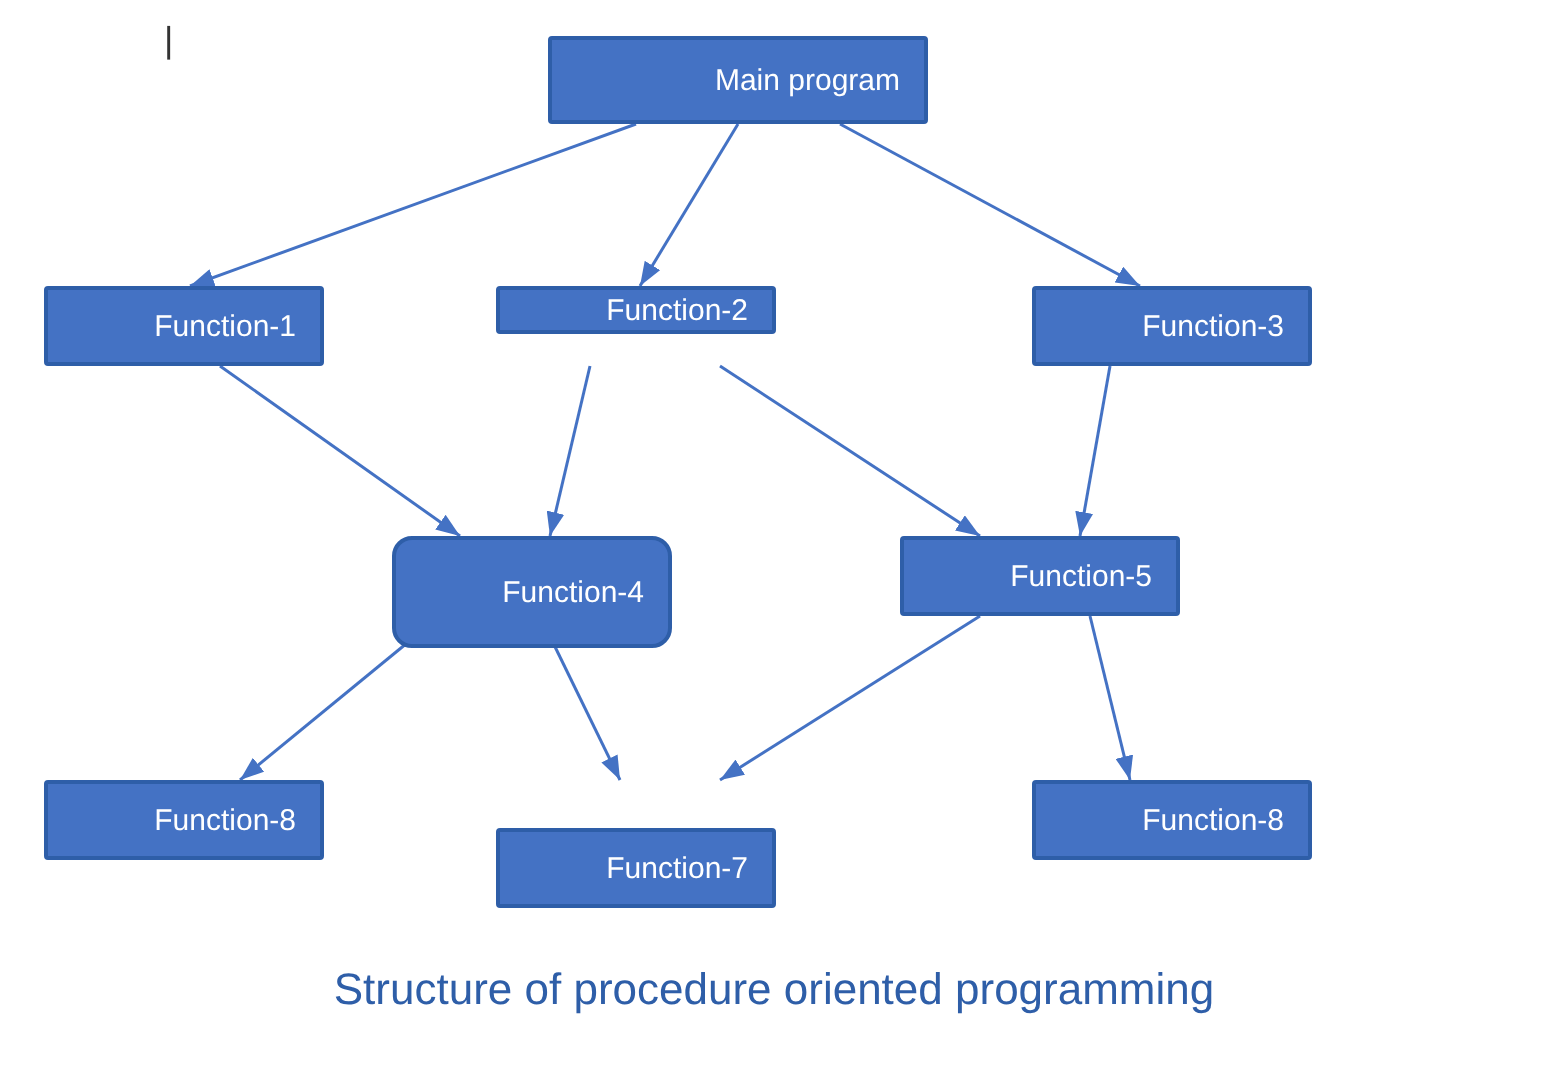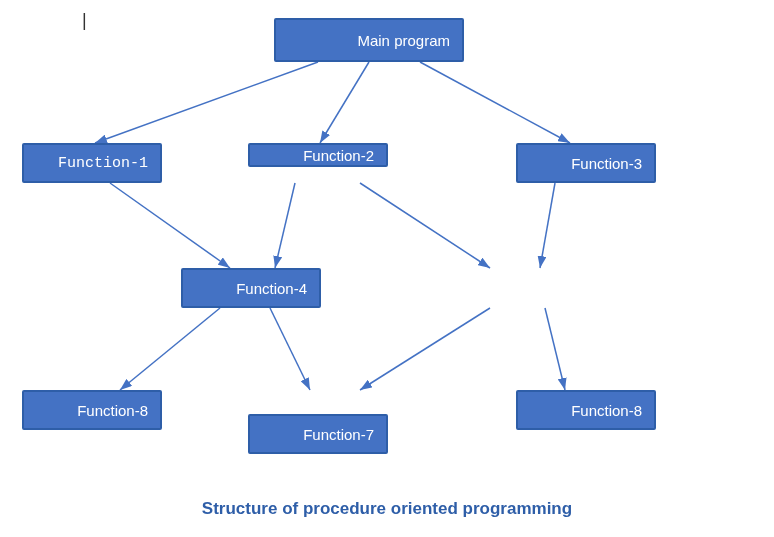--- a/index.html
+++ b/index.html
@@ -32,26 +32,26 @@
       text-align: center;
       border: 2px solid #2E5EA8;
       border-radius: 2px;
       display: flex;
       align-items: center;
       justify-content: flex-end;
       padding: 6px 12px;
     }
     #caption {
       position: absolute;
-      bottom: 18px;
+      bottom: 29px;
       left: 50%;
       transform: translateX(-50%);
       color: #2E5EA8;
-      font-size: 17px;
-      font-weight: bold;
+      font-size: 22px;
+      font-weight: normal;
       white-space: nowrap;
     }
     #cursor {
       position: absolute;
       top: 10px;
       left: 82px;
       font-size: 18px;
       color: #333;
       font-weight: 100;
     }
@@ -88,31 +88,34 @@
     <line x1="270" y1="308" x2="310" y2="390" stroke="#4472C4" stroke-width="1.5" marker-end="url(#arrowhead)"></line>
 
     <line x1="490" y1="308" x2="360" y2="390" stroke="#4472C4" stroke-width="1.5" marker-end="url(#arrowhead)"></line>
 
     <line x1="545" y1="308" x2="565" y2="390" stroke="#4472C4" stroke-width="1.5" marker-end="url(#arrowhead)"></line>
   </svg>
 
   <div class="box" id="box-main" style="left:274px;top:18px;width:190px;height:44px;">
     <span>Main program</span>
   </div>
-  <div class="box" id="box-f1" style="left:22px;top:143px;width:140px;height:40px;font-family:Liberation Mono, monospace;">
+  <div class="box" id="box-f1" style="left:22px;top:143px;width:140px;height:40px;">
     <span>Function-1</span>
   </div>
   <div class="box" id="box-f2" style="left:248px;top:143px;width:140px;height:24px;">
     <span>Function-2</span>
   </div>
   <div class="box" id="box-f3" style="left:516px;top:143px;width:140px;height:40px;">
     <span>Function-3</span>
   </div>
-  <div class="box" id="box-f4" style="left:181px;top:268px;width:140px;height:40px;">
+  <div class="box" id="box-f4" style="left:196px;top:268px;width:140px;height:56px;border-radius:10px;">
     <span>Function-4</span>
+  </div>
+  <div class="box" id="box-f5" style="left:450px;top:268px;width:140px;height:40px;">
+    <span>Function-5</span>
   </div>
   <div class="box" id="box-f6" style="left:22px;top:390px;width:140px;height:40px;">
     <span>Function-8</span>
   </div>
   <div class="box" id="box-f7" style="left:248px;top:390px;width:140px;height:40px;margin-top:24px;">
     <span>Function-7</span>
   </div>
   <div class="box" id="box-f8" style="left:516px;top:390px;width:140px;height:40px;padding-left:28px;">
     <span>Function-8</span>
   </div>

